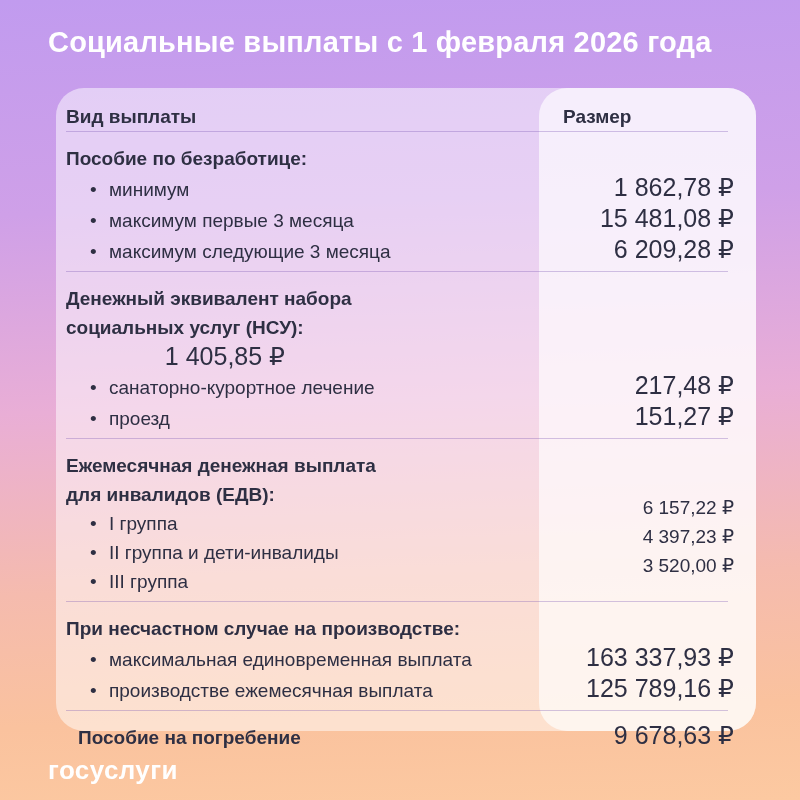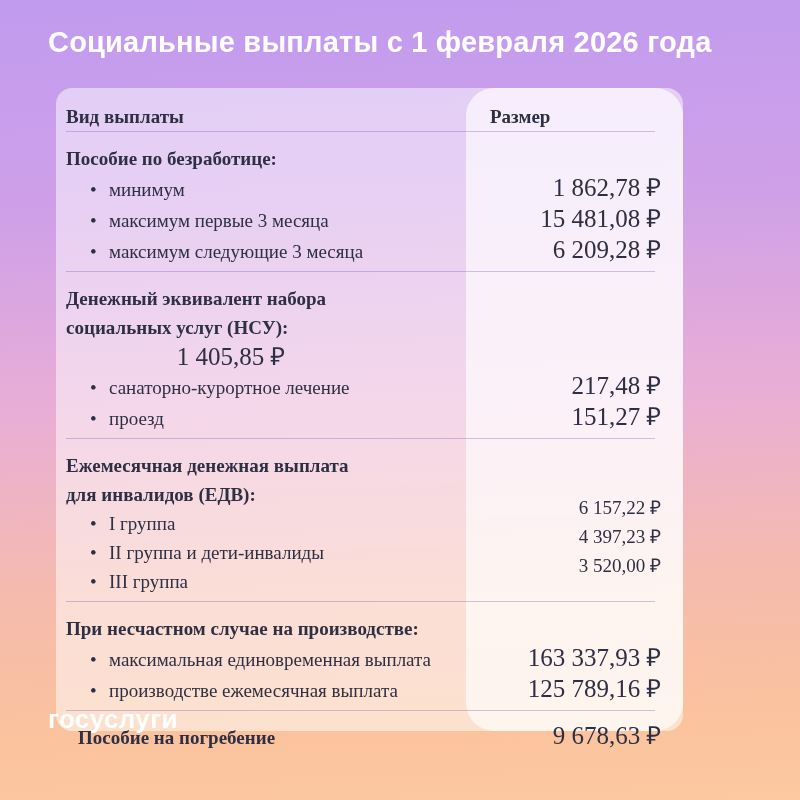--- a/index.html
+++ b/index.html
@@ -31,25 +31,24 @@
     top: 26px;
     font-size: 29px;
     font-weight: 700;
     letter-spacing: 0.2px;
     color: var(--title-color);
   }
   .card {
     position: absolute;
     left: 56px;
     top: 88px;
-    width: 627px;
+    width: 700px;
     height: 643px;
-    border-radius: 16px;
+    border-radius: 28px;
     background: rgba(255, 255, 255, 0.50);
-    font-family: Liberation Serif, serif;
   }
   .value-col-bg {
     position: absolute;
     top: 0;
     right: 0;
     width: 217px;
     height: 100%;
     border-radius: 28px;
     background: rgba(255, 255, 255, 0.65);
   }
@@ -89,21 +88,21 @@
     min-width: 217px;
     padding: 42px 22px 0 0;
     text-align: right;
   }
   .value-line { line-height: 29px; font-size: 19px; white-space: nowrap; }
   .last-row { display: flex; align-items: baseline; padding-top: 10px; line-height: 29px; }
   .last-row .label-bold { flex: 1; font-size: 19px; font-weight: 700; margin-left: 12px; }
   .footer-logo {
     position: absolute;
     left: 48px;
-    top: 704px;
+    top: 755px;
     font-size: 26px;
     font-weight: 700;
     letter-spacing: 0.4px;
     color: var(--title-color);
   }
 </style>
 </head>
 <body>
 
 <div class="page-title">Социальные выплаты с 1 февраля 2026 года</div>

